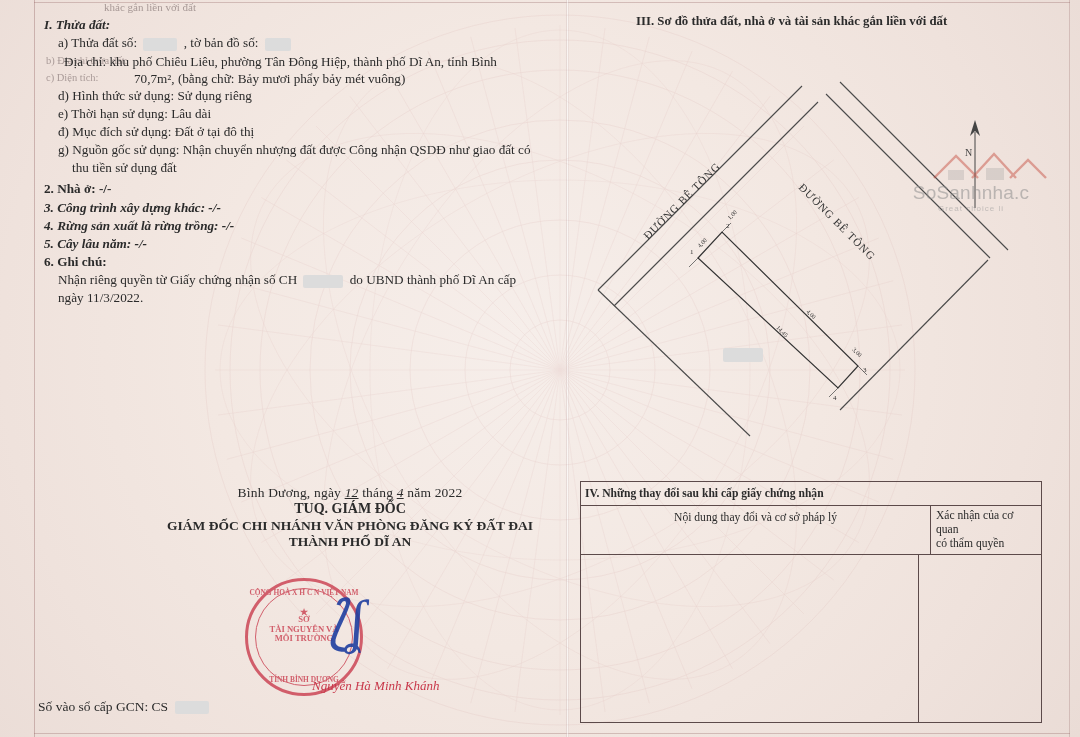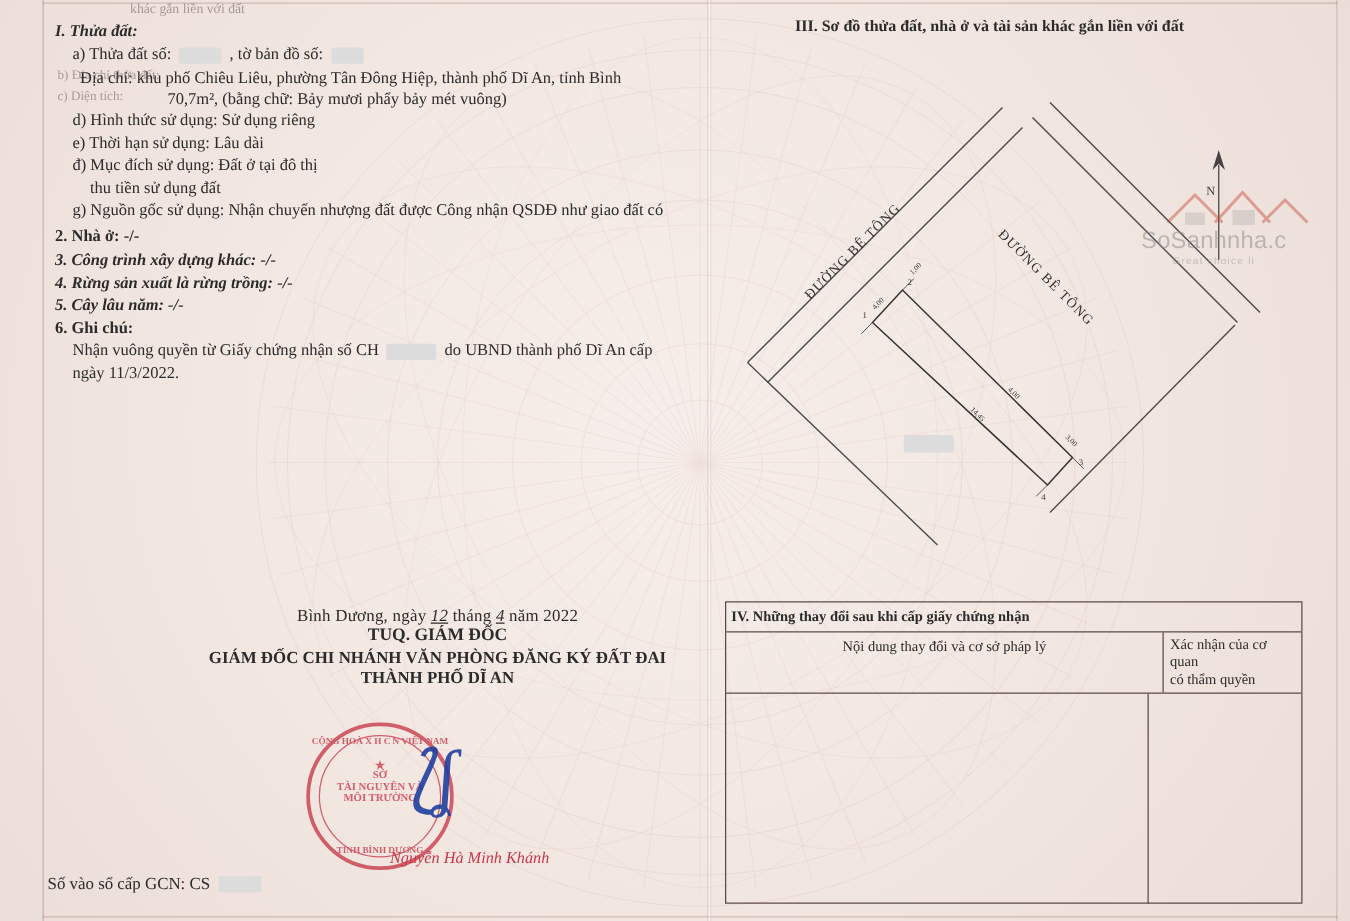--- a/index.html
+++ b/index.html
@@ -250,31 +250,31 @@
     </div>
 
     <div class="row indent ghost-overlap" style="height:16px">
       <span class="under">c) Diện tích:</span>
       <span style="position:relative;left:76px;">70,7m², (bằng chữ: Bảy mươi phẩy bảy mét vuông)</span>
     </div>
 
     <div class="row indent">d) Hình thức sử dụng:  Sử dụng riêng</div>
     <div class="row indent">e) Thời hạn sử dụng:  Lâu dài</div>
     <div class="row indent">đ) Mục đích sử dụng:  Đất ở tại đô thị</div>
+    <div class="row indent">g) Nguồn gốc sử dụng: Nhận chuyển nhượng đất được Công nhận QSDĐ như giao đất có</div>
     <div class="row indent2">thu tiền sử dụng đất</div>
-    <div class="row indent">g) Nguồn gốc sử dụng: Nhận chuyển nhượng đất được Công nhận QSDĐ như giao đất có</div>
 
     <div class="row bold" style="margin-top:4px">2. Nhà ở:  -/-</div>
     <div class="row sec-title">3. Công trình xây dựng khác: -/-</div>
     <div class="row sec-title">4. Rừng sản xuất là rừng trồng: -/-</div>
     <div class="row sec-title">5. Cây lâu năm:  -/-</div>
     <div class="row bold">6. Ghi chú:</div>
 
     <div class="row indent">
-      <span>Nhận vuông quyền từ Giấy chứng nhận số CH</span>
+      <span>Nhận riêng quyền từ Giấy chứng nhận số CH</span>
       <span class="blank-box lg"></span>
       <span>do UBND thành phố Dĩ An cấp</span>
     </div>
     <div class="row indent">ngày 11/3/2022.</div>
   </div>
 
   <div class="sign">
     <div class="date">
       <span>Bình Dương, ngày</span>
       <span class="hw-date">12</span>

